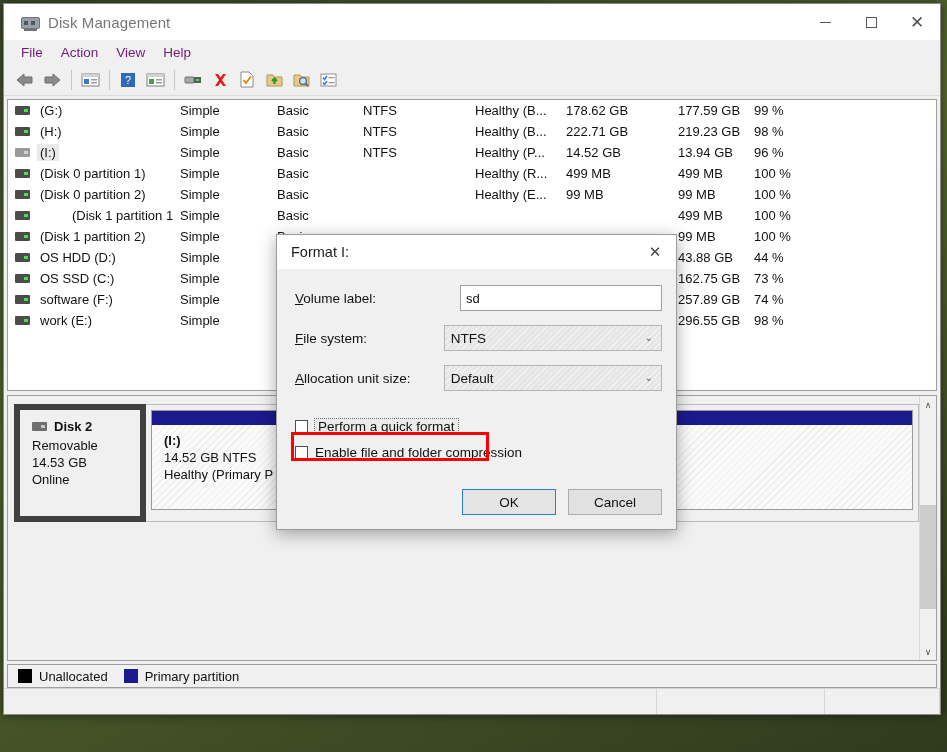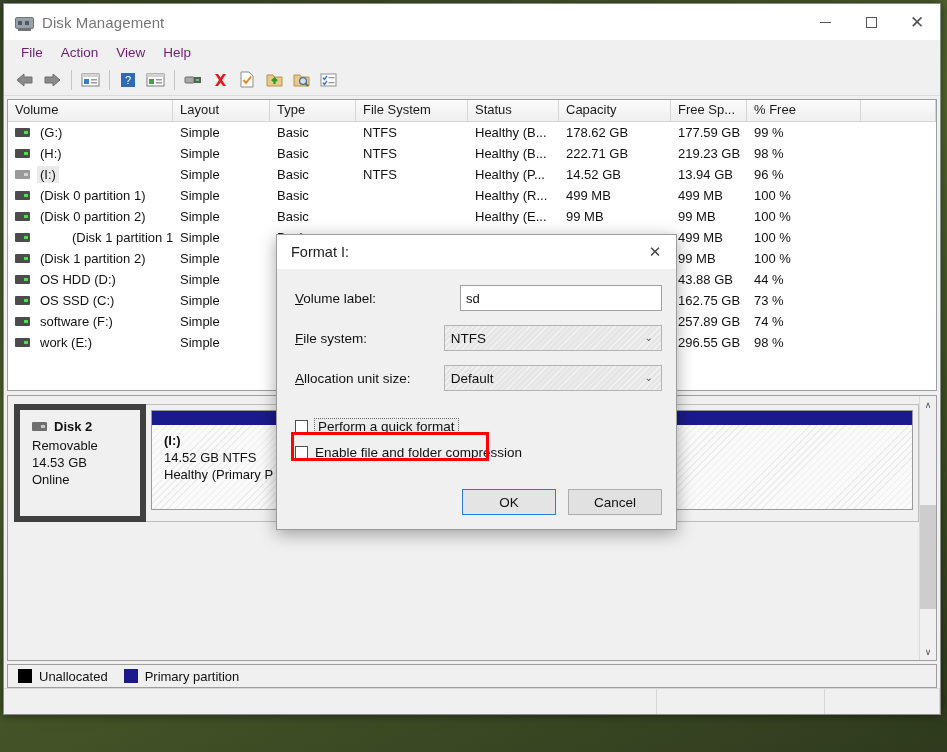--- a/index.html
+++ b/index.html
@@ -23,20 +23,21 @@
     background: #f0f0f0;
     border: 1px solid #8a8a8a;
     box-shadow: 0 0 10px rgba(0,0,0,.55);
     display: flex; flex-direction: column;
   }
   
   .titlebar {
     height: 36px; background: #ffffff;
     display: flex; align-items: center;
     flex: none;
+    padding-left: 6px;
   }
   .title-icon {
     margin-left: 11px; margin-right: 8px;
     width: 19px; height: 17px; position: relative;
   }
   .title-icon .body {
     position: absolute; left: 0; top: 3px;
     width: 19px; height: 12px;
     background: #9aa0a6; border: 1px solid #6e747a;
     border-radius: 2px;
@@ -362,31 +363,20 @@
             <rect x="2" y="2" width="15" height="12" fill="#fff" stroke="#8f8f8f"></rect>
             <path d="M4 5.5 L5.5 7.5 L8 4" stroke="#3a78c8" stroke-width="1.4" fill="none"></path>
             <path d="M4 10.5 L5.5 12.5 L8 9" stroke="#3a78c8" stroke-width="1.4" fill="none"></path>
             <rect x="9.5" y="5" width="6" height="1.3" fill="#9a9a9a"></rect>
             <rect x="9.5" y="10" width="6" height="1.3" fill="#9a9a9a"></rect>
           </svg>
       </div>
     </div>
 
     <div class="listpane">
-      <div class="lv-header">
-        <div class="cell" style="width:165px">Volume</div>
-        <div class="cell" style="width:97px">Layout</div>
-        <div class="cell" style="width:86px">Type</div>
-        <div class="cell" style="width:112px">File System</div>
-        <div class="cell" style="width:91px">Status</div>
-        <div class="cell" style="width:112px">Capacity</div>
-        <div class="cell" style="width:76px">Free Sp...</div>
-        <div class="cell" style="width:114px">% Free</div>
-        <div class="cell" style="flex:1"></div>
-      </div>
       <div id="lv-body">
           <div class="lv-row">
             <div class="cell vol-cell" style="width: 165px;">
               <span class="drive-ico"></span>
               <span class="vol-name-wrap">(G:)</span>
             </div>
             <div class="cell" style="width: 97px;">Simple</div>
             <div class="cell" style="width: 86px;">Basic</div>
             <div class="cell" style="width: 112px;">NTFS</div>
             <div class="cell" style="width: 91px;">Healthy (B...</div>

